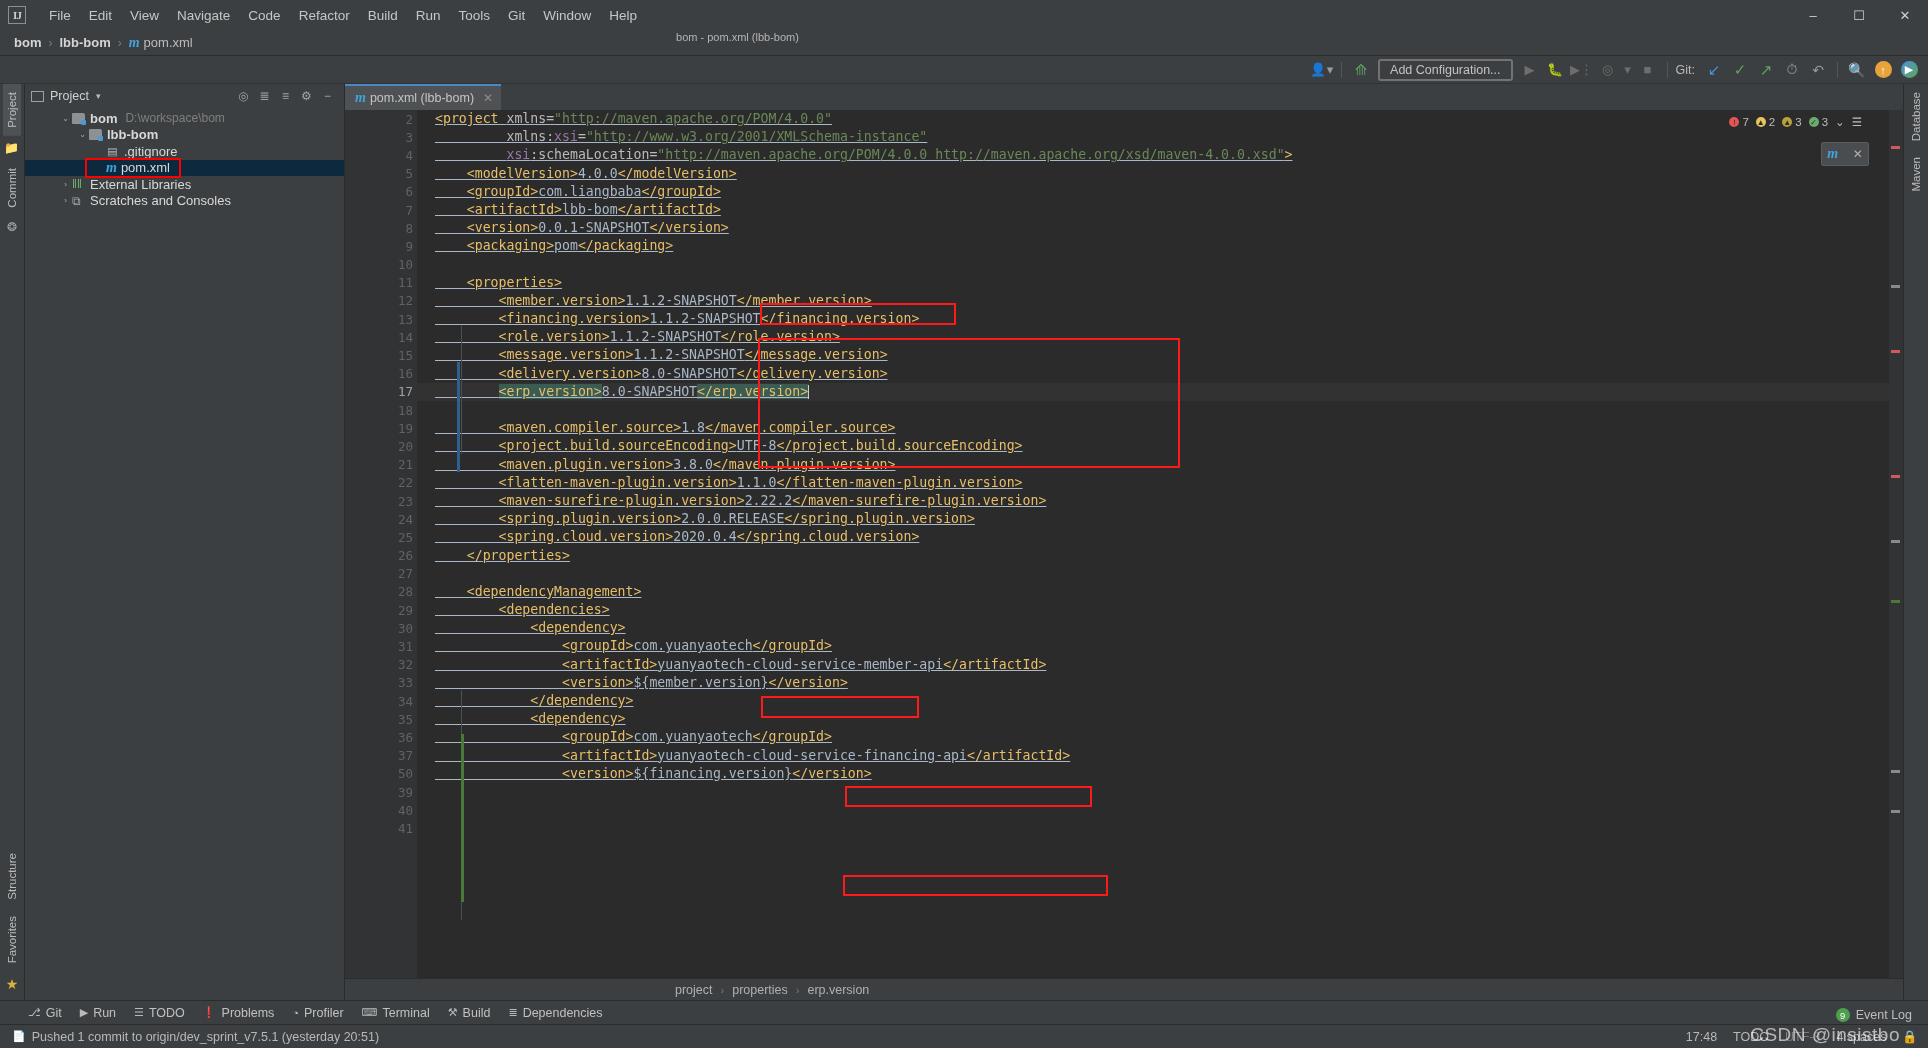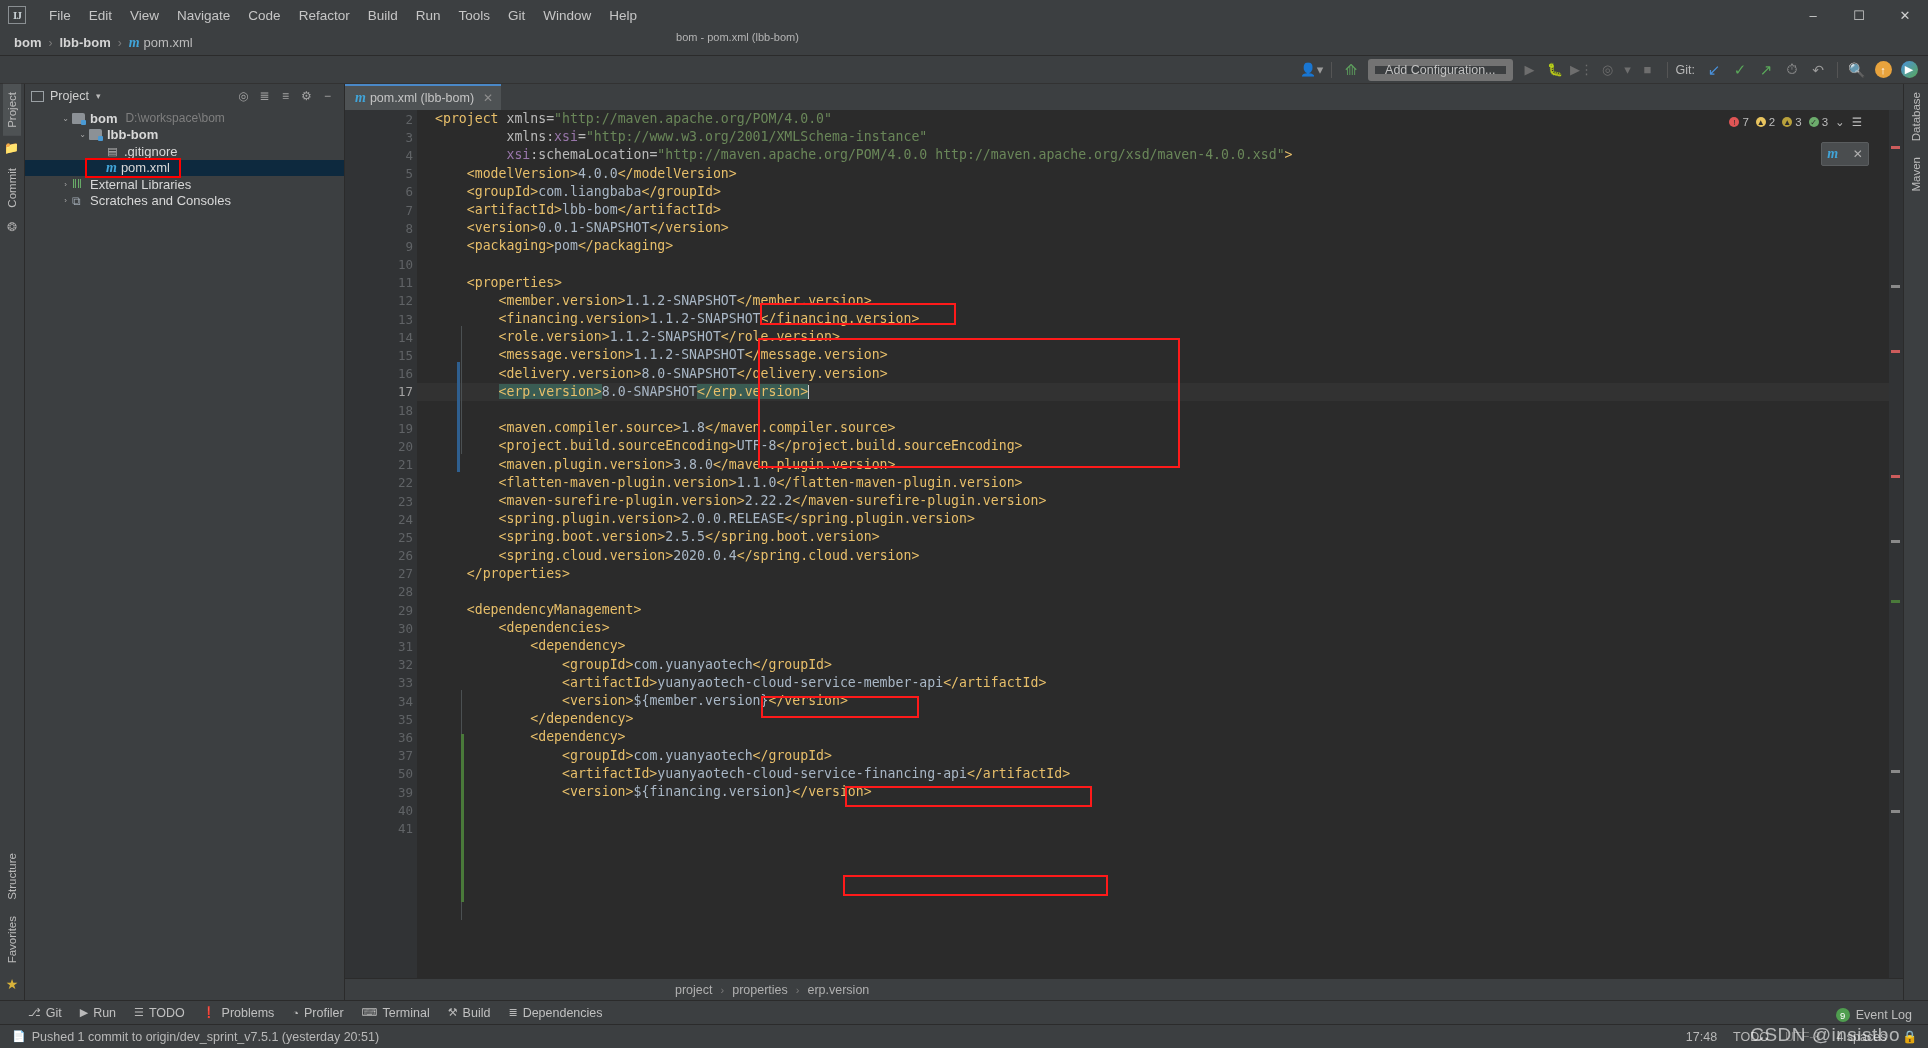--- a/index.html
+++ b/index.html
@@ -56,21 +56,21 @@
     flex-shrink: 0; border-bottom: 1px solid #323232; padding-right: 6px;
   }
   .tb-spacer { flex: 1; }
   .tb-icon {
     width: 24px; height: 22px; display: flex; align-items: center; justify-content: center;
     color: #9b9b9b; font-size: 13px; margin: 0 1px;
   }
   .tb-icon.dim { color: #6e6e6e; }
   .tb-sep { width: 1px; height: 16px; background: #555; margin: 0 6px; }
   .add-config {
-    height: 22px; border: 7px solid #737373; border-radius: 3px; padding: 0 10px;
+    height: 22px; border: 2px solid #737373; border-radius: 3px; padding: 0 10px;
     font-size: 12.5px; color: #c2c2c2; display: flex; align-items: center; margin: 0 4px;
   }
   .git-label { font-size: 12.5px; color: #b8b8b8; margin: 0 6px 0 2px; }
   .circle-icon {
     width: 17px; height: 17px; border-radius: 50%; display: flex;
     align-items: center; justify-content: center; font-size: 11px; color: #fff;
   }
 
   
   .body { flex: 1; display: flex; min-height: 0; }
@@ -146,20 +146,21 @@
   }
   .gline.curline { color: #a4a3a3; }
 
   .codearea {
     flex: 1; position: relative; background: #2b2b2b; overflow: hidden;
     font-family: "DejaVu Sans Mono", monospace; font-size: 13.2px;
   }
   .codeline {
     height: 18.2px; line-height: 18.2px; white-space: pre; padding-left: 18px;
     color: #a9b7c6;
+    text-decoration: underline;
   }
   .codeline.cur { background: #323232; }
   .tag { color: #e8bf6a; }
   .attr { color: #bababa; }
   .ns { color: #9876aa; }
   .str { color: #6a8759; }
   .txt { color: #a9b7c6; }
   .sel { background: #3a5c53; }
   .fold-line { position: absolute; width: 1px; background: #4b5052; }
   .green-bar { position: absolute; width: 3px; background: #4a7a3a; }
@@ -433,21 +434,20 @@
             <div class="codeline"><span class="tag">        &lt;message.version&gt;</span><span class="txt">1.1.2-SNAPSHOT</span><span class="tag">&lt;/message.version&gt;</span></div>
             <div class="codeline"><span class="tag">        &lt;delivery.version&gt;</span><span class="txt">8.0-SNAPSHOT</span><span class="tag">&lt;/delivery.version&gt;</span></div>
             <div class="codeline cur"><span class="txt">        </span><span class="tag sel">&lt;erp.version&gt;</span><span class="txt">8.0-SNAPSHOT</span><span class="tag sel">&lt;/erp.version&gt;</span><span style="display: inline-block; width: 1px; height: 14px; background: rgb(208, 208, 208); vertical-align: middle;"></span></div>
             <div class="codeline"></div>
             <div class="codeline"><span class="tag">        &lt;maven.compiler.source&gt;</span><span class="txt">1.8</span><span class="tag">&lt;/maven.compiler.source&gt;</span></div>
             <div class="codeline"><span class="tag">        &lt;project.build.sourceEncoding&gt;</span><span class="txt">UTF-8</span><span class="tag">&lt;/project.build.sourceEncoding&gt;</span></div>
             <div class="codeline"><span class="tag">        &lt;maven.plugin.version&gt;</span><span class="txt">3.8.0</span><span class="tag">&lt;/maven.plugin.version&gt;</span></div>
             <div class="codeline"><span class="tag">        &lt;flatten-maven-plugin.version&gt;</span><span class="txt">1.1.0</span><span class="tag">&lt;/flatten-maven-plugin.version&gt;</span></div>
             <div class="codeline"><span class="tag">        &lt;maven-surefire-plugin.version&gt;</span><span class="txt">2.22.2</span><span class="tag">&lt;/maven-surefire-plugin.version&gt;</span></div>
             <div class="codeline"><span class="tag">        &lt;spring.plugin.version&gt;</span><span class="txt">2.0.0.RELEASE</span><span class="tag">&lt;/spring.plugin.version&gt;</span></div>
-            <div class="codeline"><span class="tag">        &lt;spring.boot.version&gt;</span><span class="txt">2.5.5</span><span class="tag">&lt;/spring.boot.version&gt;</span></div>
             <div class="codeline"><span class="tag">        &lt;spring.cloud.version&gt;</span><span class="txt">2020.0.4</span><span class="tag">&lt;/spring.cloud.version&gt;</span></div>
             <div class="codeline"><span class="tag">    &lt;/properties&gt;</span></div>
             <div class="codeline"></div>
             <div class="codeline"><span class="tag">    &lt;dependencyManagement&gt;</span></div>
             <div class="codeline"><span class="tag">        &lt;dependencies&gt;</span></div>
             <div class="codeline"><span class="tag">            &lt;dependency&gt;</span></div>
             <div class="codeline"><span class="tag">                &lt;groupId&gt;</span><span class="txt">com.yuanyaotech</span><span class="tag">&lt;/groupId&gt;</span></div>
             <div class="codeline"><span class="tag">                &lt;artifactId&gt;</span><span class="txt">yuanyaotech-cloud-service-member-api</span><span class="tag">&lt;/artifactId&gt;</span></div>
             <div class="codeline"><span class="tag">                &lt;version&gt;</span><span class="txt">${member.version}</span><span class="tag">&lt;/version&gt;</span></div>
             <div class="codeline"><span class="tag">            &lt;/dependency&gt;</span></div>

